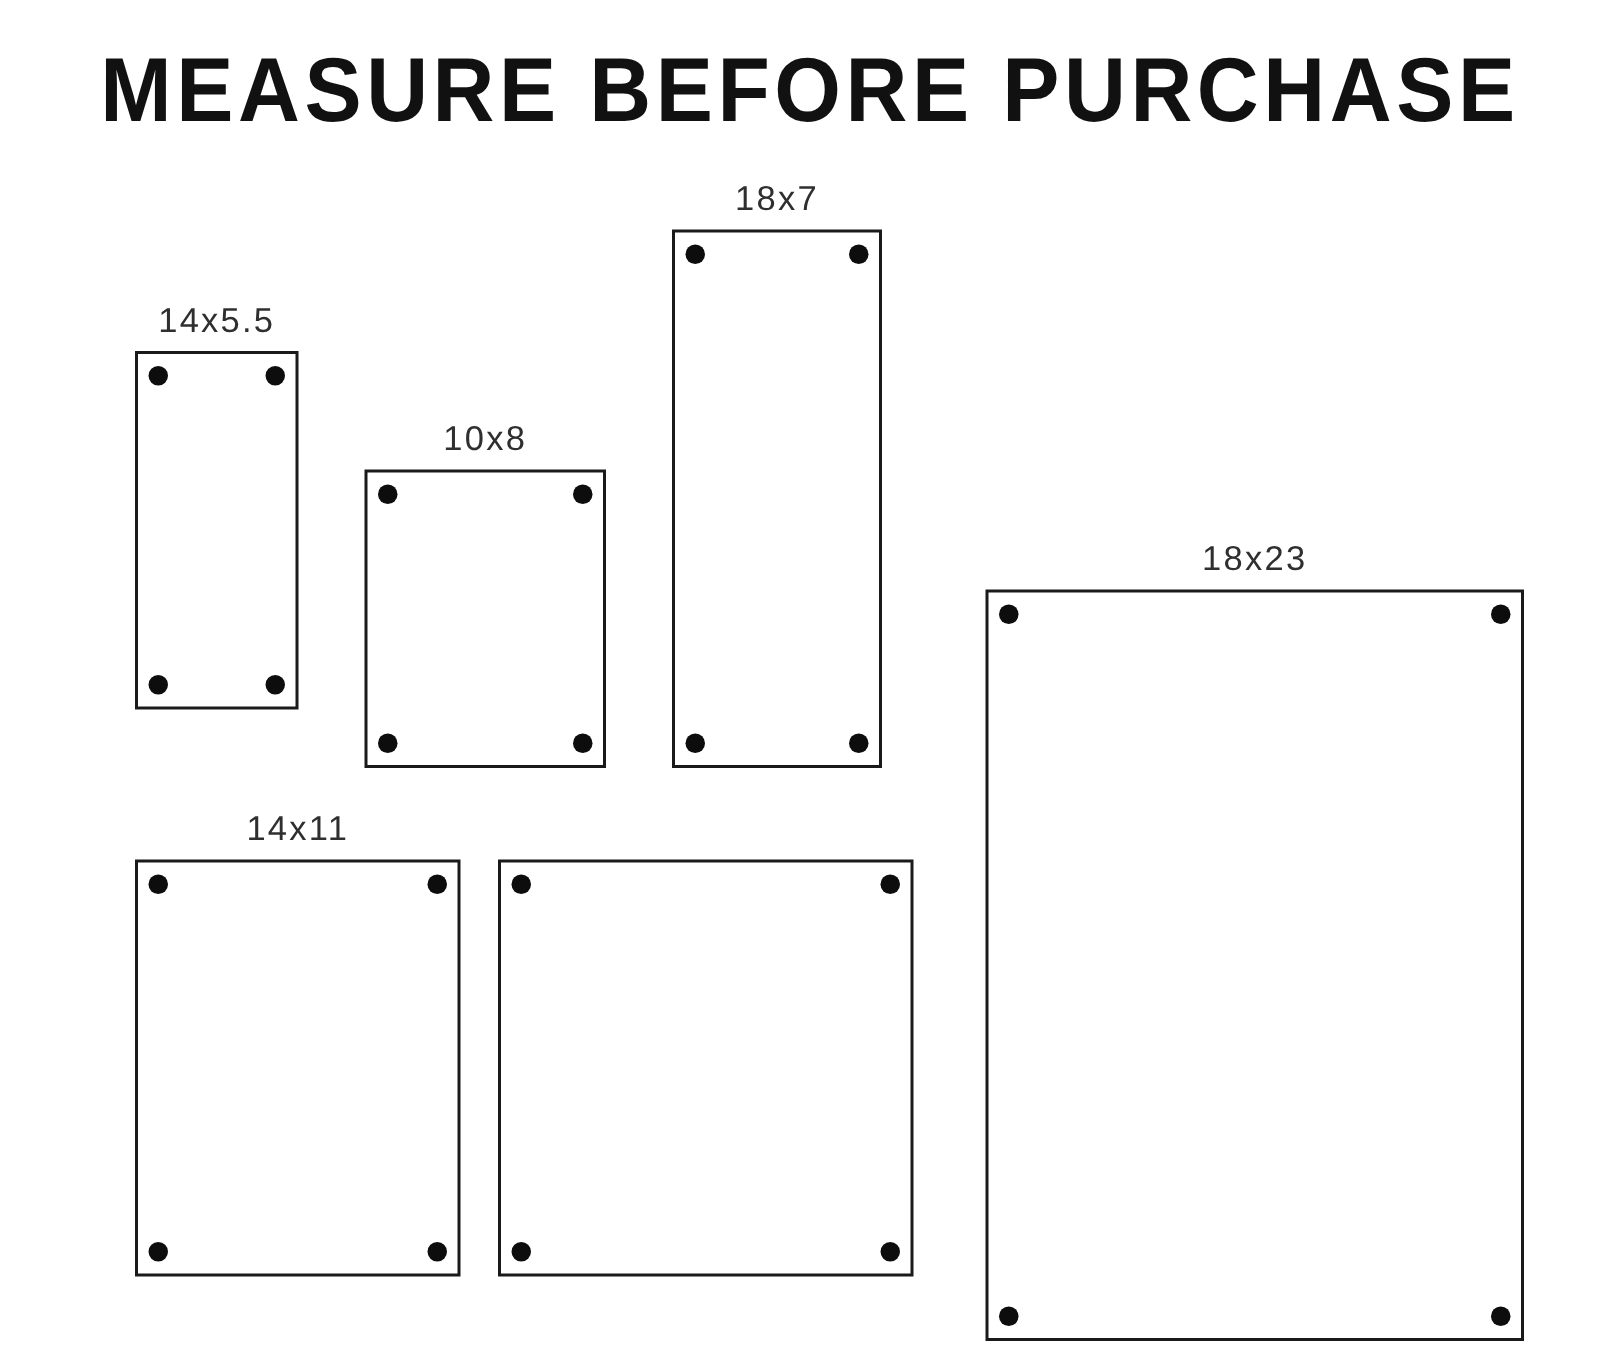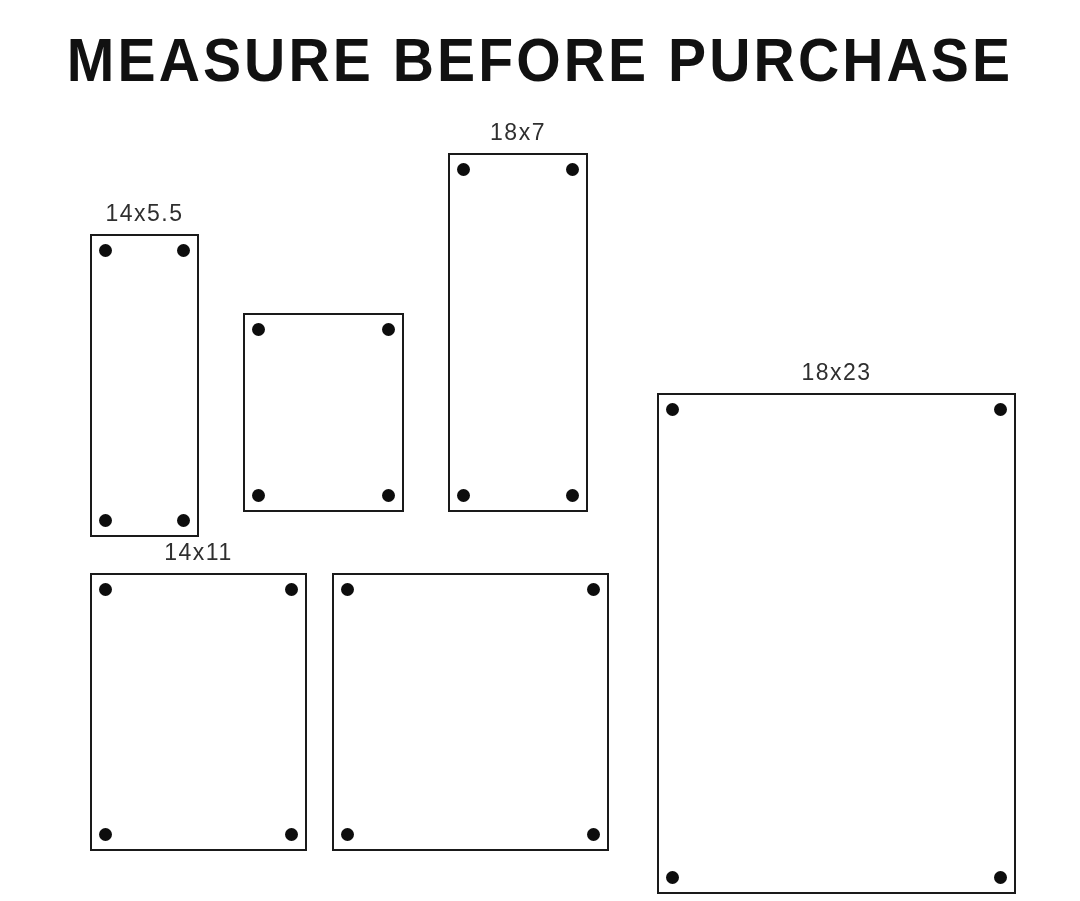--- a/index.html
+++ b/index.html
@@ -58,28 +58,29 @@
   .hole.tr{top:8px;right:7px;}
   .hole.bl{bottom:8px;left:7px;}
   .hole.br{bottom:8px;right:7px;}
 </style>
 </head>
 <body>
 
 <div class="canvas">
   <h1 class="page-title">MEASURE BEFORE PURCHASE</h1>
   <div id="panels">
-      <div class="panel" style="left: 90px; top: 234px; width: 109px; height: 303px;">
+      <div class="panel" style="left: 90px; top: 234px; width: 109px; height: 239px;">
         <div class="panel-label">14x5.5</div>
         <span class="hole tl"></span>
         <span class="hole tr"></span>
         <span class="hole bl"></span>
         <span class="hole br"></span>
       </div>
       <div class="panel" style="left: 243px; top: 313px; width: 161px; height: 199px;">
+        <div class="panel-label">10x8</div>
         <span class="hole tl"></span>
         <span class="hole tr"></span>
         <span class="hole bl"></span>
         <span class="hole br"></span>
       </div>
       <div class="panel" style="left: 448px; top: 153px; width: 140px; height: 359px;">
         <div class="panel-label">18x7</div>
         <span class="hole tl"></span>
         <span class="hole tr"></span>
         <span class="hole bl"></span>

